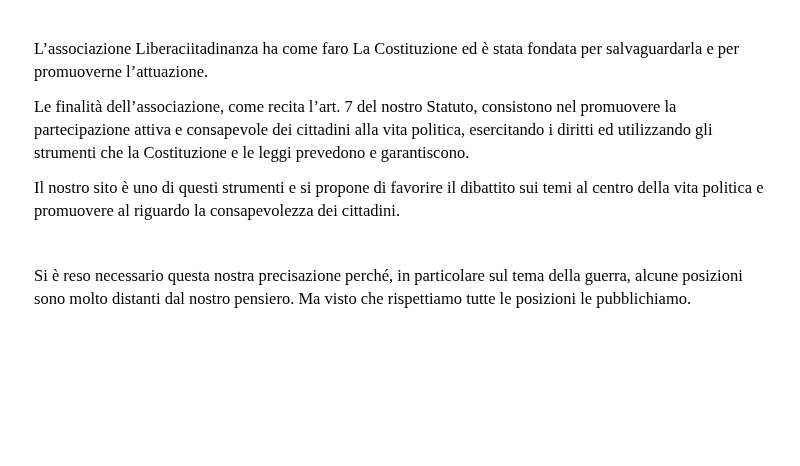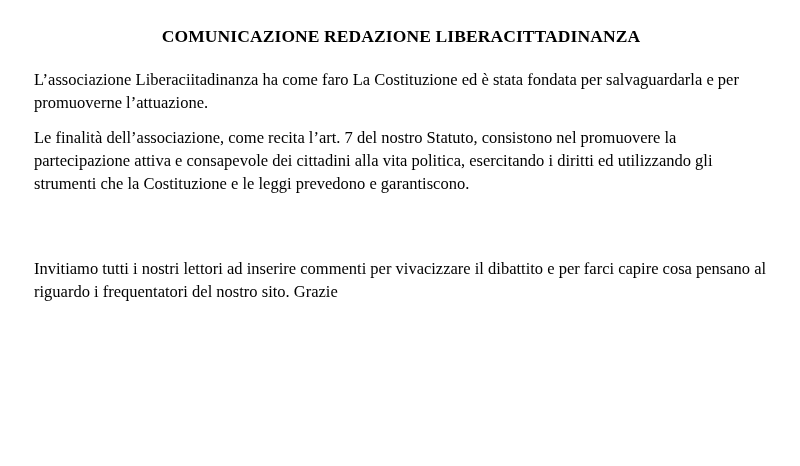--- a/index.html
+++ b/index.html
@@ -40,32 +40,32 @@
   }
   .spacer {
     height: 19px;
   }
 </style>
 </head>
 <body>
 
 <div class="page">
 
-  <h1 class="doc-title">COMUNICAZIONE REDAZIONE LIBERACITTADINANZA</h1>
 
   <div class="body-block">
 
     <p class="para">L’associazione Liberaciitadinanza ha come faro La Costituzione ed è stata fondata per salvaguardarla e per promuoverne l’attuazione.</p>
 
     <p class="para">Le finalità dell’associazione, come recita l’art. 7 del nostro Statuto, consistono nel promuovere la partecipazione attiva e consapevole dei cittadini alla vita politica, esercitando i diritti ed utilizzando gli strumenti che la Costituzione e le leggi prevedono e garantiscono.</p>
 
+    <p class="para">Il nostro sito è uno di questi strumenti e si propone di favorire il dibattito sui temi al centro della  vita politica e promuovere al riguardo la consapevolezza dei cittadini.</p>
 
     <div class="spacer"></div>
 
 
+    <p class="para">Si è reso necessario questa nostra precisazione perché, in particolare sul tema della guerra, alcune posizioni sono  molto distanti dal nostro pensiero. Ma visto che rispettiamo tutte le posizioni le pubblichiamo.</p>
 
     <div class="spacer"></div>
 
-    <p class="para">Invitiamo tutti i nostri lettori ad inserire commenti per vivacizzare il dibattito e per farci capire cosa pensano al riguardo i frequentatori del nostro sito. Grazie</p>
 
   </div>
 
 </div>
 
 </body></html>

